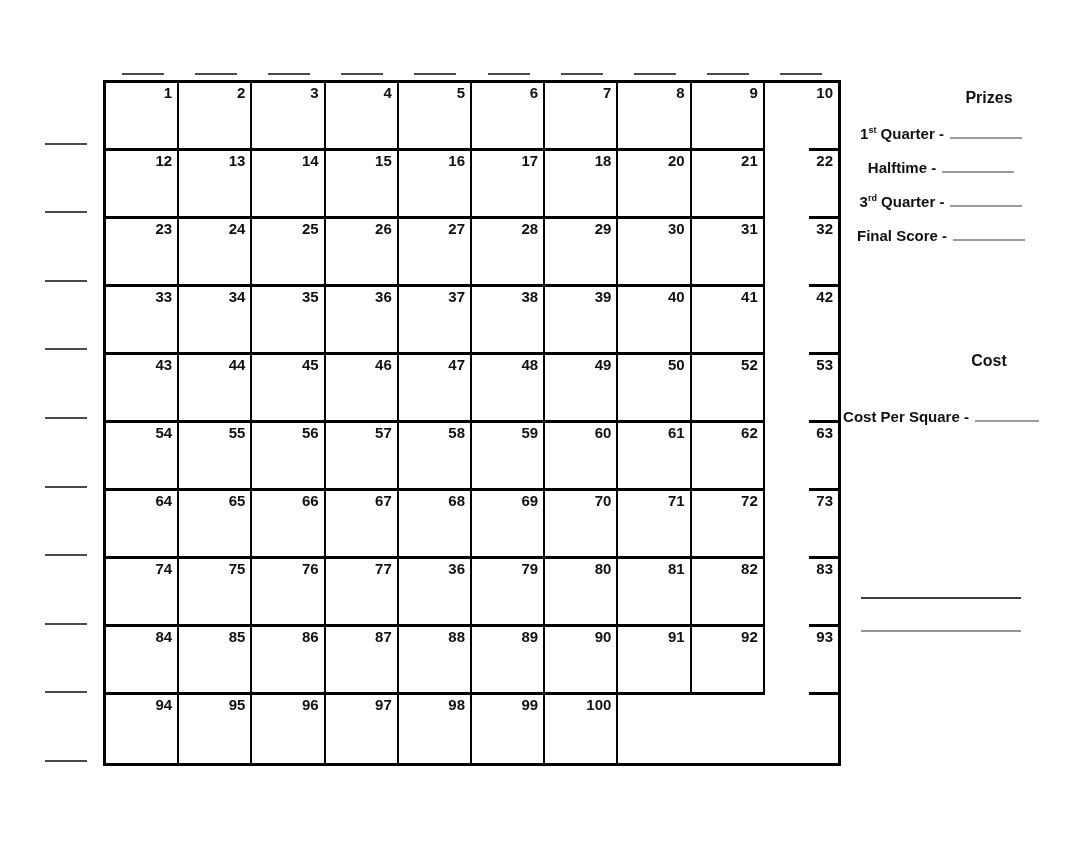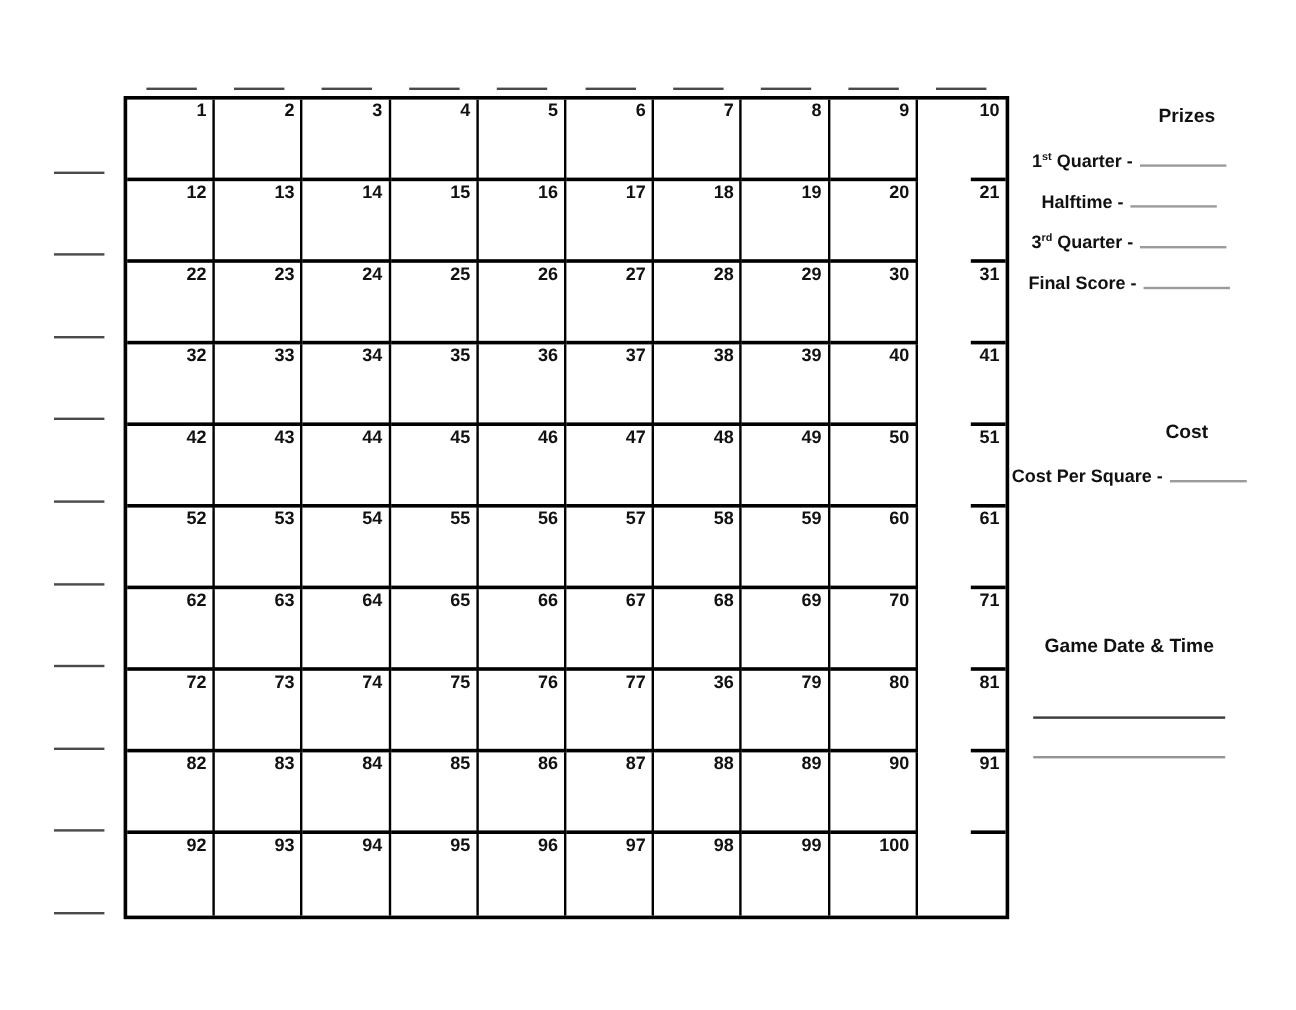--- a/index.html
+++ b/index.html
@@ -161,23 +161,20 @@
       <div class="cell">
         <span class="num">16</span>
       </div>
       <div class="cell">
         <span class="num">17</span>
       </div>
       <div class="cell">
         <span class="num">18</span>
       </div>
       <div class="cell">
-        <span class="num">19</span>
-      </div>
-      <div class="cell">
         <span class="num">20</span>
       </div>
       <div class="cell">
         <span class="num">21</span>
       </div>
       <div class="cell">
         <span class="num">22</span>
       </div>
       <div class="cell">
         <span class="num">23</span>
@@ -255,23 +252,20 @@
         <span class="num">47</span>
       </div>
       <div class="cell">
         <span class="num">48</span>
       </div>
       <div class="cell">
         <span class="num">49</span>
       </div>
       <div class="cell">
         <span class="num">50</span>
-      </div>
-      <div class="cell">
-        <span class="num">51</span>
       </div>
       <div class="cell">
         <span class="num">52</span>
       </div>
       <div class="cell">
         <span class="num">53</span>
       </div>
       <div class="cell">
         <span class="num">54</span>
       </div>
@@ -430,25 +424,24 @@
     <div class="panel-line" style="top:191px">
       <span><span>3</span><sup>rd</sup><span> Quarter -</span></span><span class="blank w72"></span>
     </div>
 
     <div class="panel-line" style="top:225px">
       <span><span>Final Score -</span><sup></sup><span></span></span><span class="blank w72"></span>
     </div>
 
     <div class="panel-line panel-title" style="top:351px">Cost</div>
 
-    <div class="panel-line" style="top:386px">
+    <div class="panel-line" style="top:406px">
       <span>Cost Per Square -</span><span class="blank w64"></span>
     </div>
 
-    <div class="panel-line game-title" style="top:529px">Game Date &amp; Time</div>
 
     <div>
         <div class="game-rule r1"></div>
         <div class="game-rule r2"></div>
       </div>
 
   </div>
 </div>
 
 </body></html>

